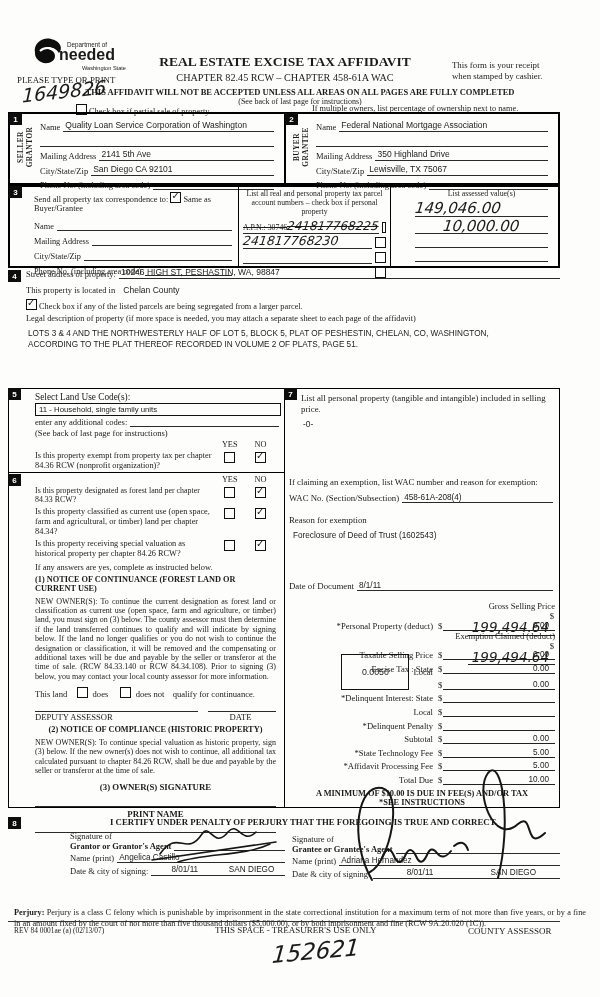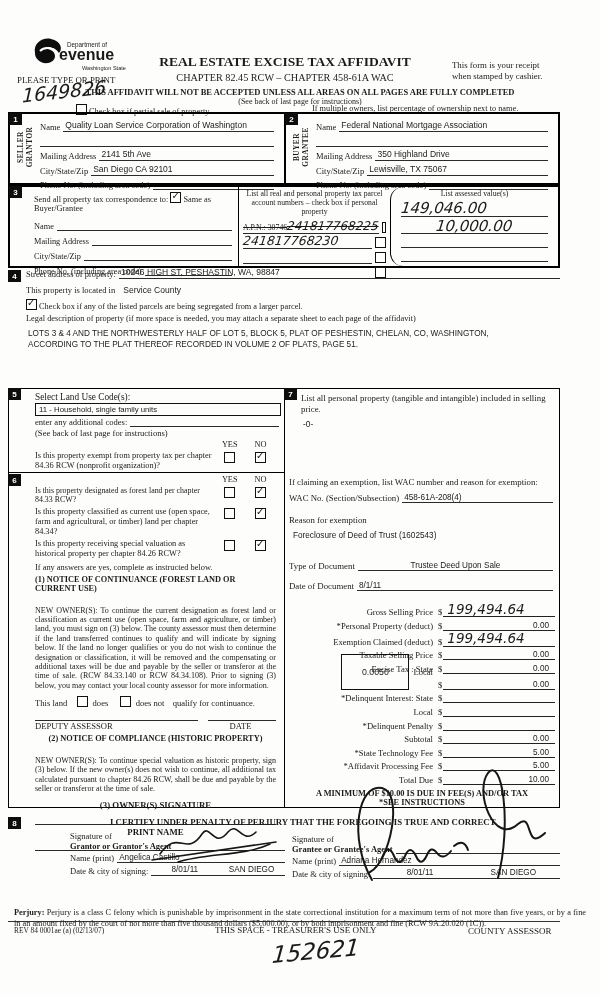--- a/index.html
+++ b/index.html
@@ -22,40 +22,40 @@
   .box12{position:absolute;left:8px;top:112px;width:552px;height:73px;border:2px solid #000;display:flex;box-sizing:border-box;}
   .party{position:relative;width:50%;box-sizing:border-box;font-size:8.5px;}
   .party.right{border-left:2px solid #000;}
   .vwrap{position:absolute;left:-14px;top:24px;width:58px;text-align:center;transform:rotate(-90deg);
          font-size:7.3px;font-weight:bold;letter-spacing:.5px;line-height:9px;}
   .fields{margin:4px 10px 0 30px;}
   .fields .frow{height:14px;margin-bottom:.5px;}
   .box3{position:absolute;left:8px;top:185px;width:552px;height:83px;border:2px solid #000;display:flex;box-sizing:border-box;font-size:8.3px;}
   .c3a{position:relative;width:228px;box-sizing:border-box;padding:5px 6px 0 24px;}
   .c3b{width:152px;border-left:1px solid #000;box-sizing:border-box;padding:2px 4px 0 4px;}
-  .c3c{flex:1;border-left:1px solid #000;box-sizing:border-box;padding:2px 10px 0 10px;border-radius:13px;}
+  .c3c{flex:1;border-left:1px solid #000;box-sizing:border-box;padding:2px 10px 0 24px;}
   .c3a .frow{height:15px;}
   .prow{display:flex;align-items:flex-end;height:15px;}
   .prow .pline{flex:1;border-bottom:1px solid #2a2a2a;white-space:nowrap;line-height:1;}
   .prow .cb{margin:0 0 1px 3px;}
   .struck{text-decoration:line-through;}
   .bigbox{position:absolute;left:8px;top:388px;width:552px;height:420px;border:1.5px solid #000;display:flex;box-sizing:border-box;}
   .colL{position:relative;width:276px;border-right:1.2px solid #000;box-sizing:border-box;font-size:8.3px;}
   .colR{position:relative;flex:1;font-size:8.8px;}
   .sec5{border-bottom:1.2px solid #000;padding:3px 8px 2px 26px;height:84px;box-sizing:border-box;}
   .sec6{padding:2px 8px 0 26px;}
   .ynhead{display:flex;font-size:8.3px;font-weight:normal;}
   .ynhead .sp{width:186px;}
   .ynhead .yc{width:32px;text-align:center;}
   .qrow{display:flex;margin-top:2px;}
   .qrow .qt{width:186px;line-height:1.2;}
   .qrow .yc{width:32px;text-align:center;padding-top:1px;}
-  .para{font-size:8px;line-height:1.17;text-align:justify;margin-top:13px;}
+  .para{font-size:8px;line-height:1.17;text-align:justify;margin-top:4px;}
   .feerow{display:flex;align-items:flex-end;height:13.6px;margin-right:4px;}
-  .feerow.tall{height:16px;}
+  .feerow.tall{height:16px;flex-direction:column;}
   .feerow .flabel{width:148px;text-align:right;white-space:nowrap;font-size:8.6px;}
   .feerow .dollar{padding:0 1px 0 5px;font-size:8.6px;}
   .feerow .fline{flex:1;border-bottom:1px solid #222;text-align:right;padding-right:6px;
                  font-family:"Liberation Sans",sans-serif;font-size:8.2px;line-height:1.1;}
   .feerow .fline.hw{text-align:left;padding-left:4px;font-family:"DejaVu Sans",sans-serif;
                     font-style:italic;font-size:13.5px;line-height:1;}
   .ratebox{display:inline-block;border:1.5px solid #111;width:66px;text-align:center;
            font-family:"Liberation Sans",sans-serif;font-size:8.8px;padding:12px 0;margin-right:4px;}
   .sigblk{position:absolute;font-size:8.5px;}
   .sigblk .frow{margin-bottom:2px;align-items:flex-end;}
@@ -64,21 +64,21 @@
 </head>
 <body>
 
 <div class="page">
 
   <svg class="abs" style="left:33px;top:37px" width="32" height="28" viewBox="0 0 32 28">
     <path d="M2,16 C0,6 10,0 18,2 C28,4 30,12 26,16 C22,10 14,8 10,12 C16,11 22,14 22,19 C22,25 14,28 8,25 C3,22 2,19 2,16 Z" fill="#0d0d0d"></path>
     <path d="M7,14 C12,9 20,11 24,15" stroke="#fff" stroke-width="2" fill="none"></path>
   </svg>
   <div class="abs sans" style="left:67px;top:41px;font-size:6.3px">Department of</div>
-  <div class="abs sans b" style="left:59px;top:46px;font-size:16px">evenue</div>
+  <div class="abs sans b" style="left:59px;top:46px;font-size:16px">needed</div>
   <div class="abs sans" style="left:82px;top:65px;font-size:5.6px">Washington State</div>
 
   <div class="abs b ctr" style="left:110px;top:54px;width:350px;font-size:13.5px">REAL ESTATE EXCISE TAX AFFIDAVIT</div>
   <div class="abs ctr" style="left:110px;top:72px;width:350px;font-size:10.2px">CHAPTER 82.45 RCW – CHAPTER 458-61A WAC</div>
   <div class="abs" style="left:452px;top:60px;font-size:8.8px;line-height:1.25">
     <div>This form is your receipt</div>
       <div>when stamped by cashier.</div>
   </div>
   <div class="abs" style="left:17px;top:75px;font-size:8.8px">PLEASE TYPE OR PRINT</div>
   <div class="abs hand" style="left:22px;top:80px;font-size:19px;transform:rotate(-6deg) skewX(-8deg)">1649826</div>
@@ -202,21 +202,21 @@
     </div>
   </div>
 
   <div class="tile" style="left:8px;top:270px">4</div>
   <div class="abs frow" style="left:26px;top:268px;width:534px;font-size:8.5px">
     <span class="lbl">Street address of property:</span>
     <span class="val sans">10246 HIGH ST, PESHASTIN, WA, 98847</span>
   </div>
   <div class="abs" style="left:26px;top:285px;font-size:8.5px">
     <span>This property is located in</span>
-    <span class="sans" style="margin-left:6px">Service County</span>
+    <span class="sans" style="margin-left:6px">Chelan County</span>
   </div>
   <div class="abs" style="left:26px;top:299px;font-size:8.3px">
     <span class="cb"><span class="mark">✓</span></span>
     <span>Check box if any of the listed parcels are being segregated from a larger parcel.</span>
   </div>
   <div class="abs" style="left:26px;top:314px;font-size:8.4px">Legal description of property (if more space is needed, you may attach a separate sheet to each page of the affidavit)</div>
   <div class="abs sans" style="left:28px;top:328px;width:510px;font-size:8.2px;line-height:1.35">LOTS 3 &amp; 4 AND THE NORTHWESTERLY HALF OF LOT 5, BLOCK 5, PLAT OF PESHESTIN, CHELAN, CO, WASHINGTON, ACCORDING TO THE PLAT THEREOF RECORDED IN VOLUME 2 OF PLATS, PAGE 51.</div>
 
   <div class="bigbox">
     <div class="colL">
@@ -296,24 +296,20 @@
       <div class="abs sans" style="left:18px;top:30px;font-size:8.4px">-0-</div>
 
       <div class="abs" style="left:4px;top:88px">If claiming an exemption, list WAC number and reason for exemption:</div>
       <div class="abs frow" style="left:4px;top:104px;width:264px">
         <span class="lbl">WAC No. (Section/Subsection)</span>
         <span class="val sans" style="font-size:8.2px">458-61A-208(4)</span>
       </div>
       <div class="abs" style="left:4px;top:126px">Reason for exemption</div>
       <div class="abs sans" style="left:8px;top:142px;font-size:8.2px">Foreclosure of Deed of Trust (1602543)</div>
 
-      <div class="abs frow" style="left:4px;top:172px;width:264px">
-        <span class="lbl">Type of Document</span>
-        <span class="val sans ctr" style="font-size:8.2px">Trustee Deed Upon Sale</span>
-      </div>
       <div class="abs frow" style="left:4px;top:192px;width:264px">
         <span class="lbl">Date of Document</span>
         <span class="val sans" style="font-size:8.2px">8/1/11</span>
       </div>
 
       <div class="abs" style="left:0;top:212px;width:100%">
         <div class="feerow tall">
             <span class="flabel">Gross Selling Price</span>
             <span class="dollar">$</span>
           <span class="fline hw">199,494.64</span>

